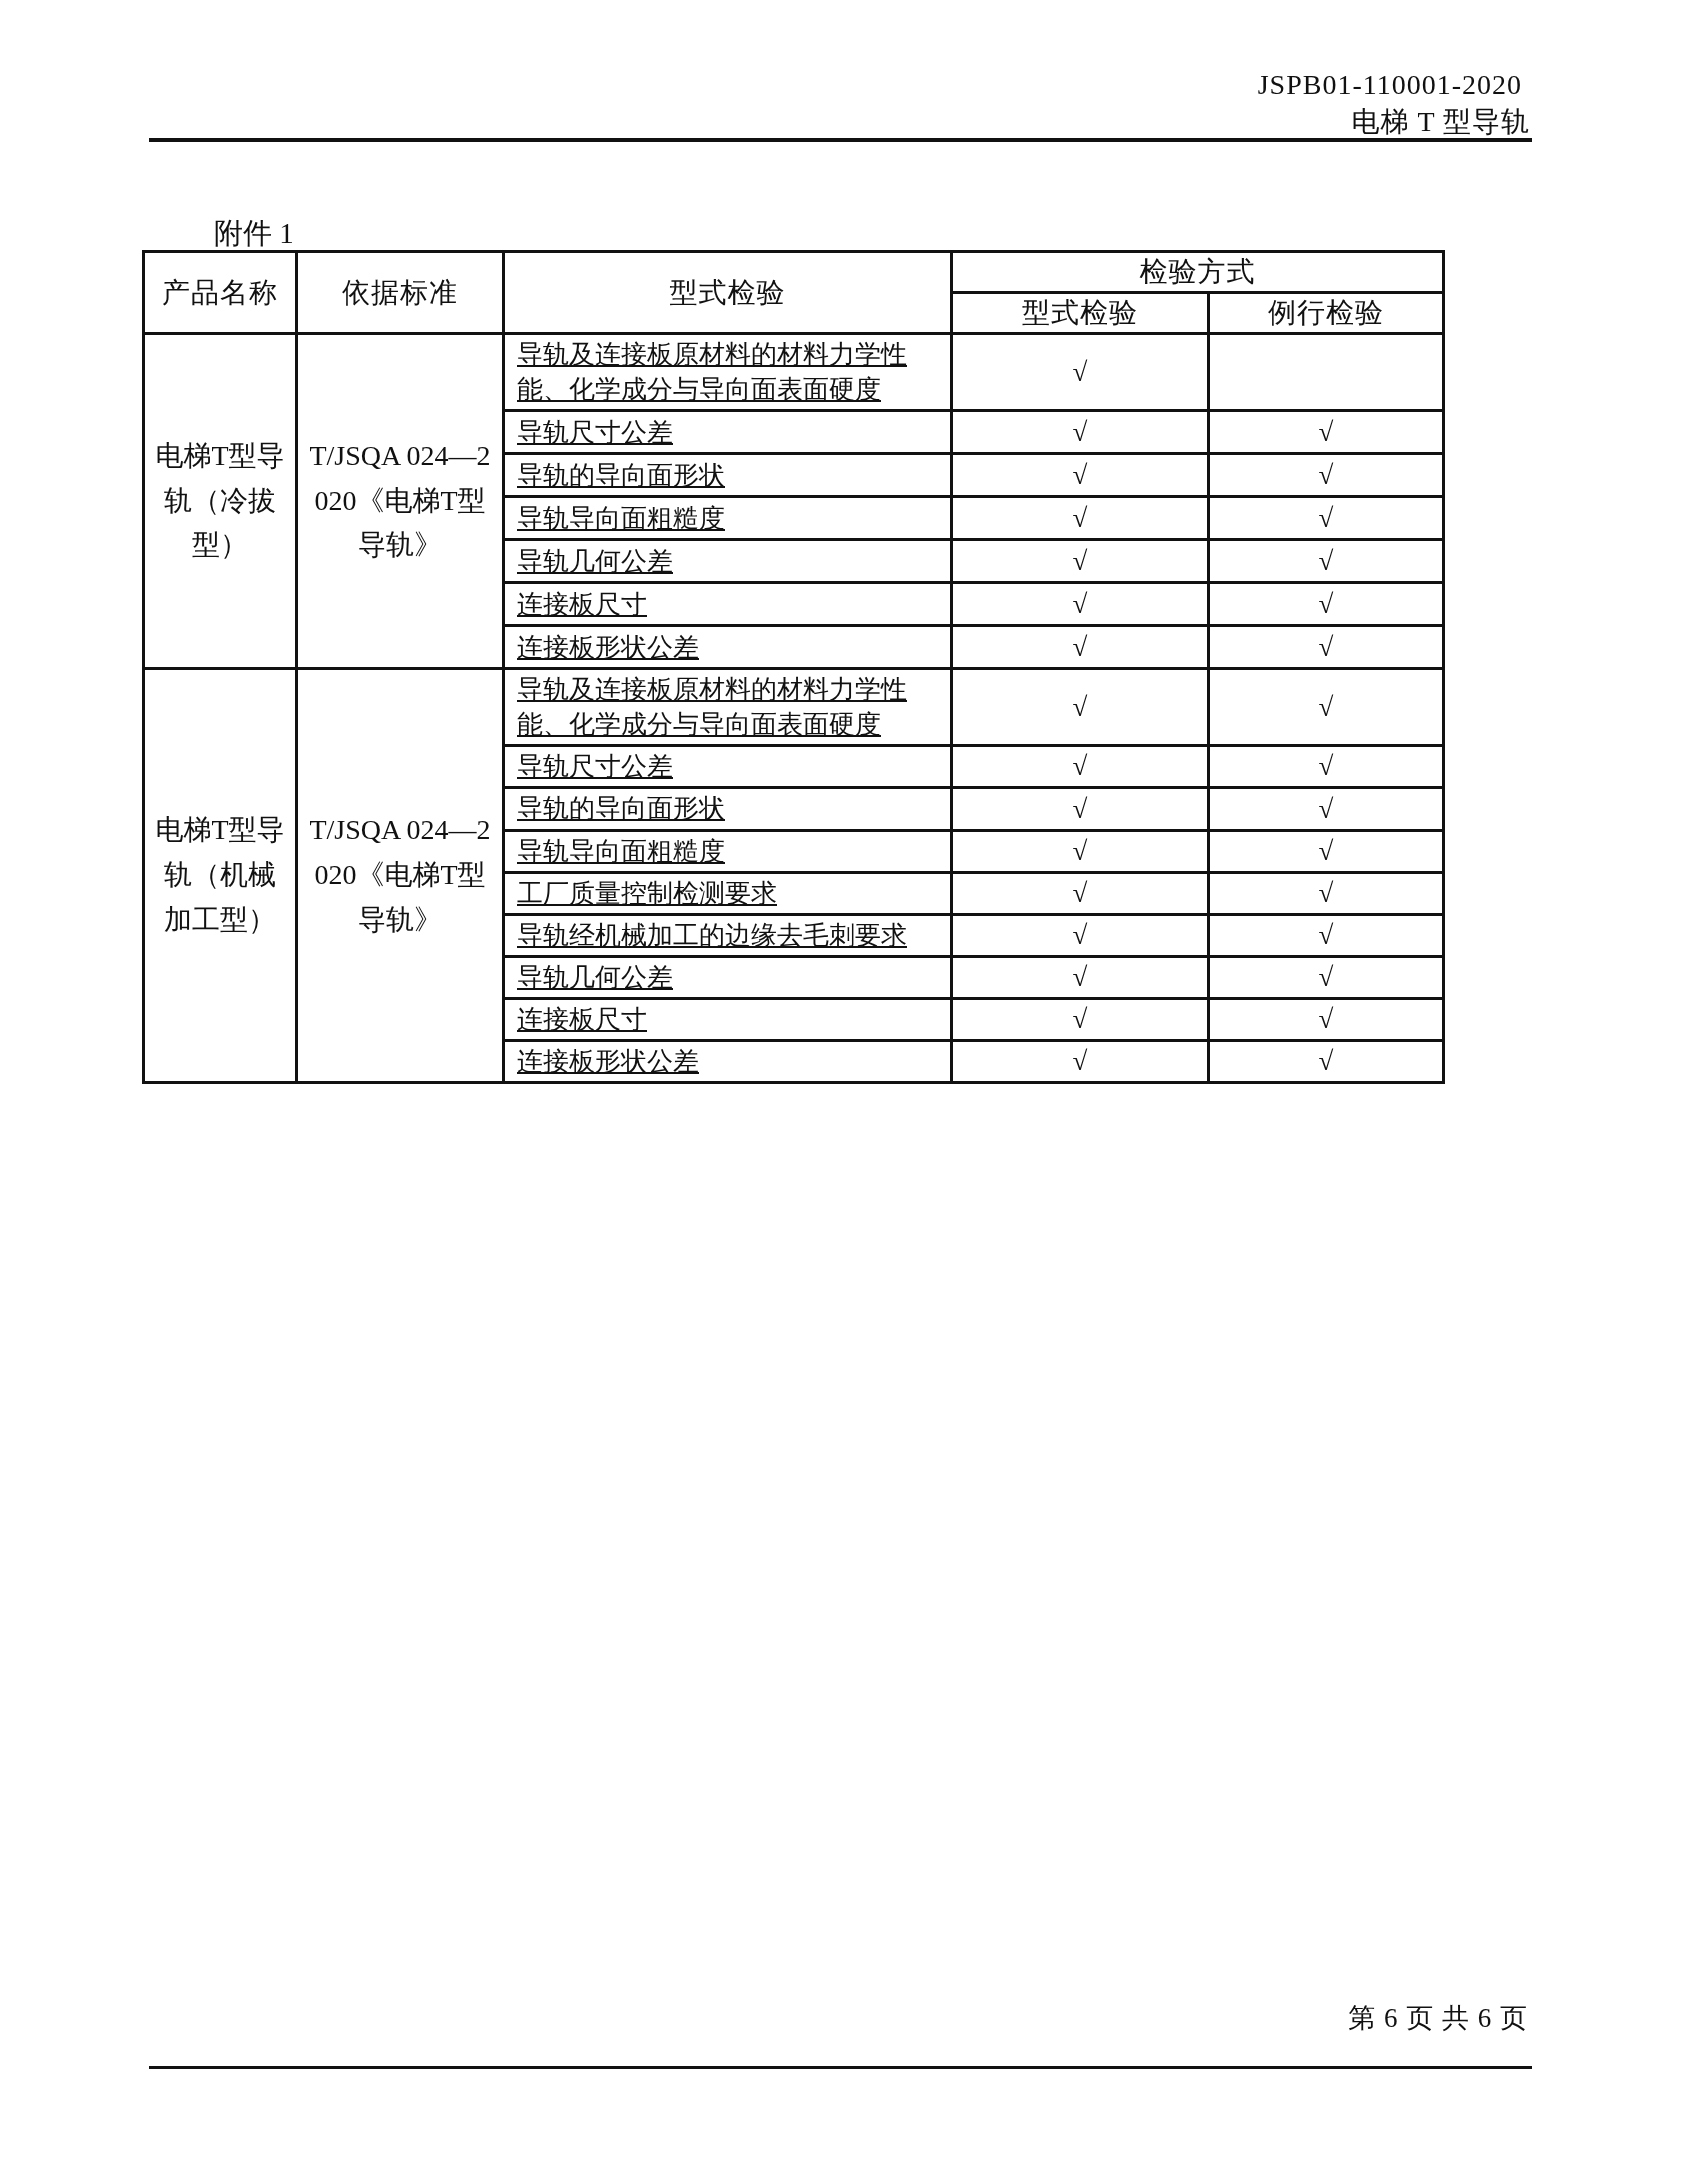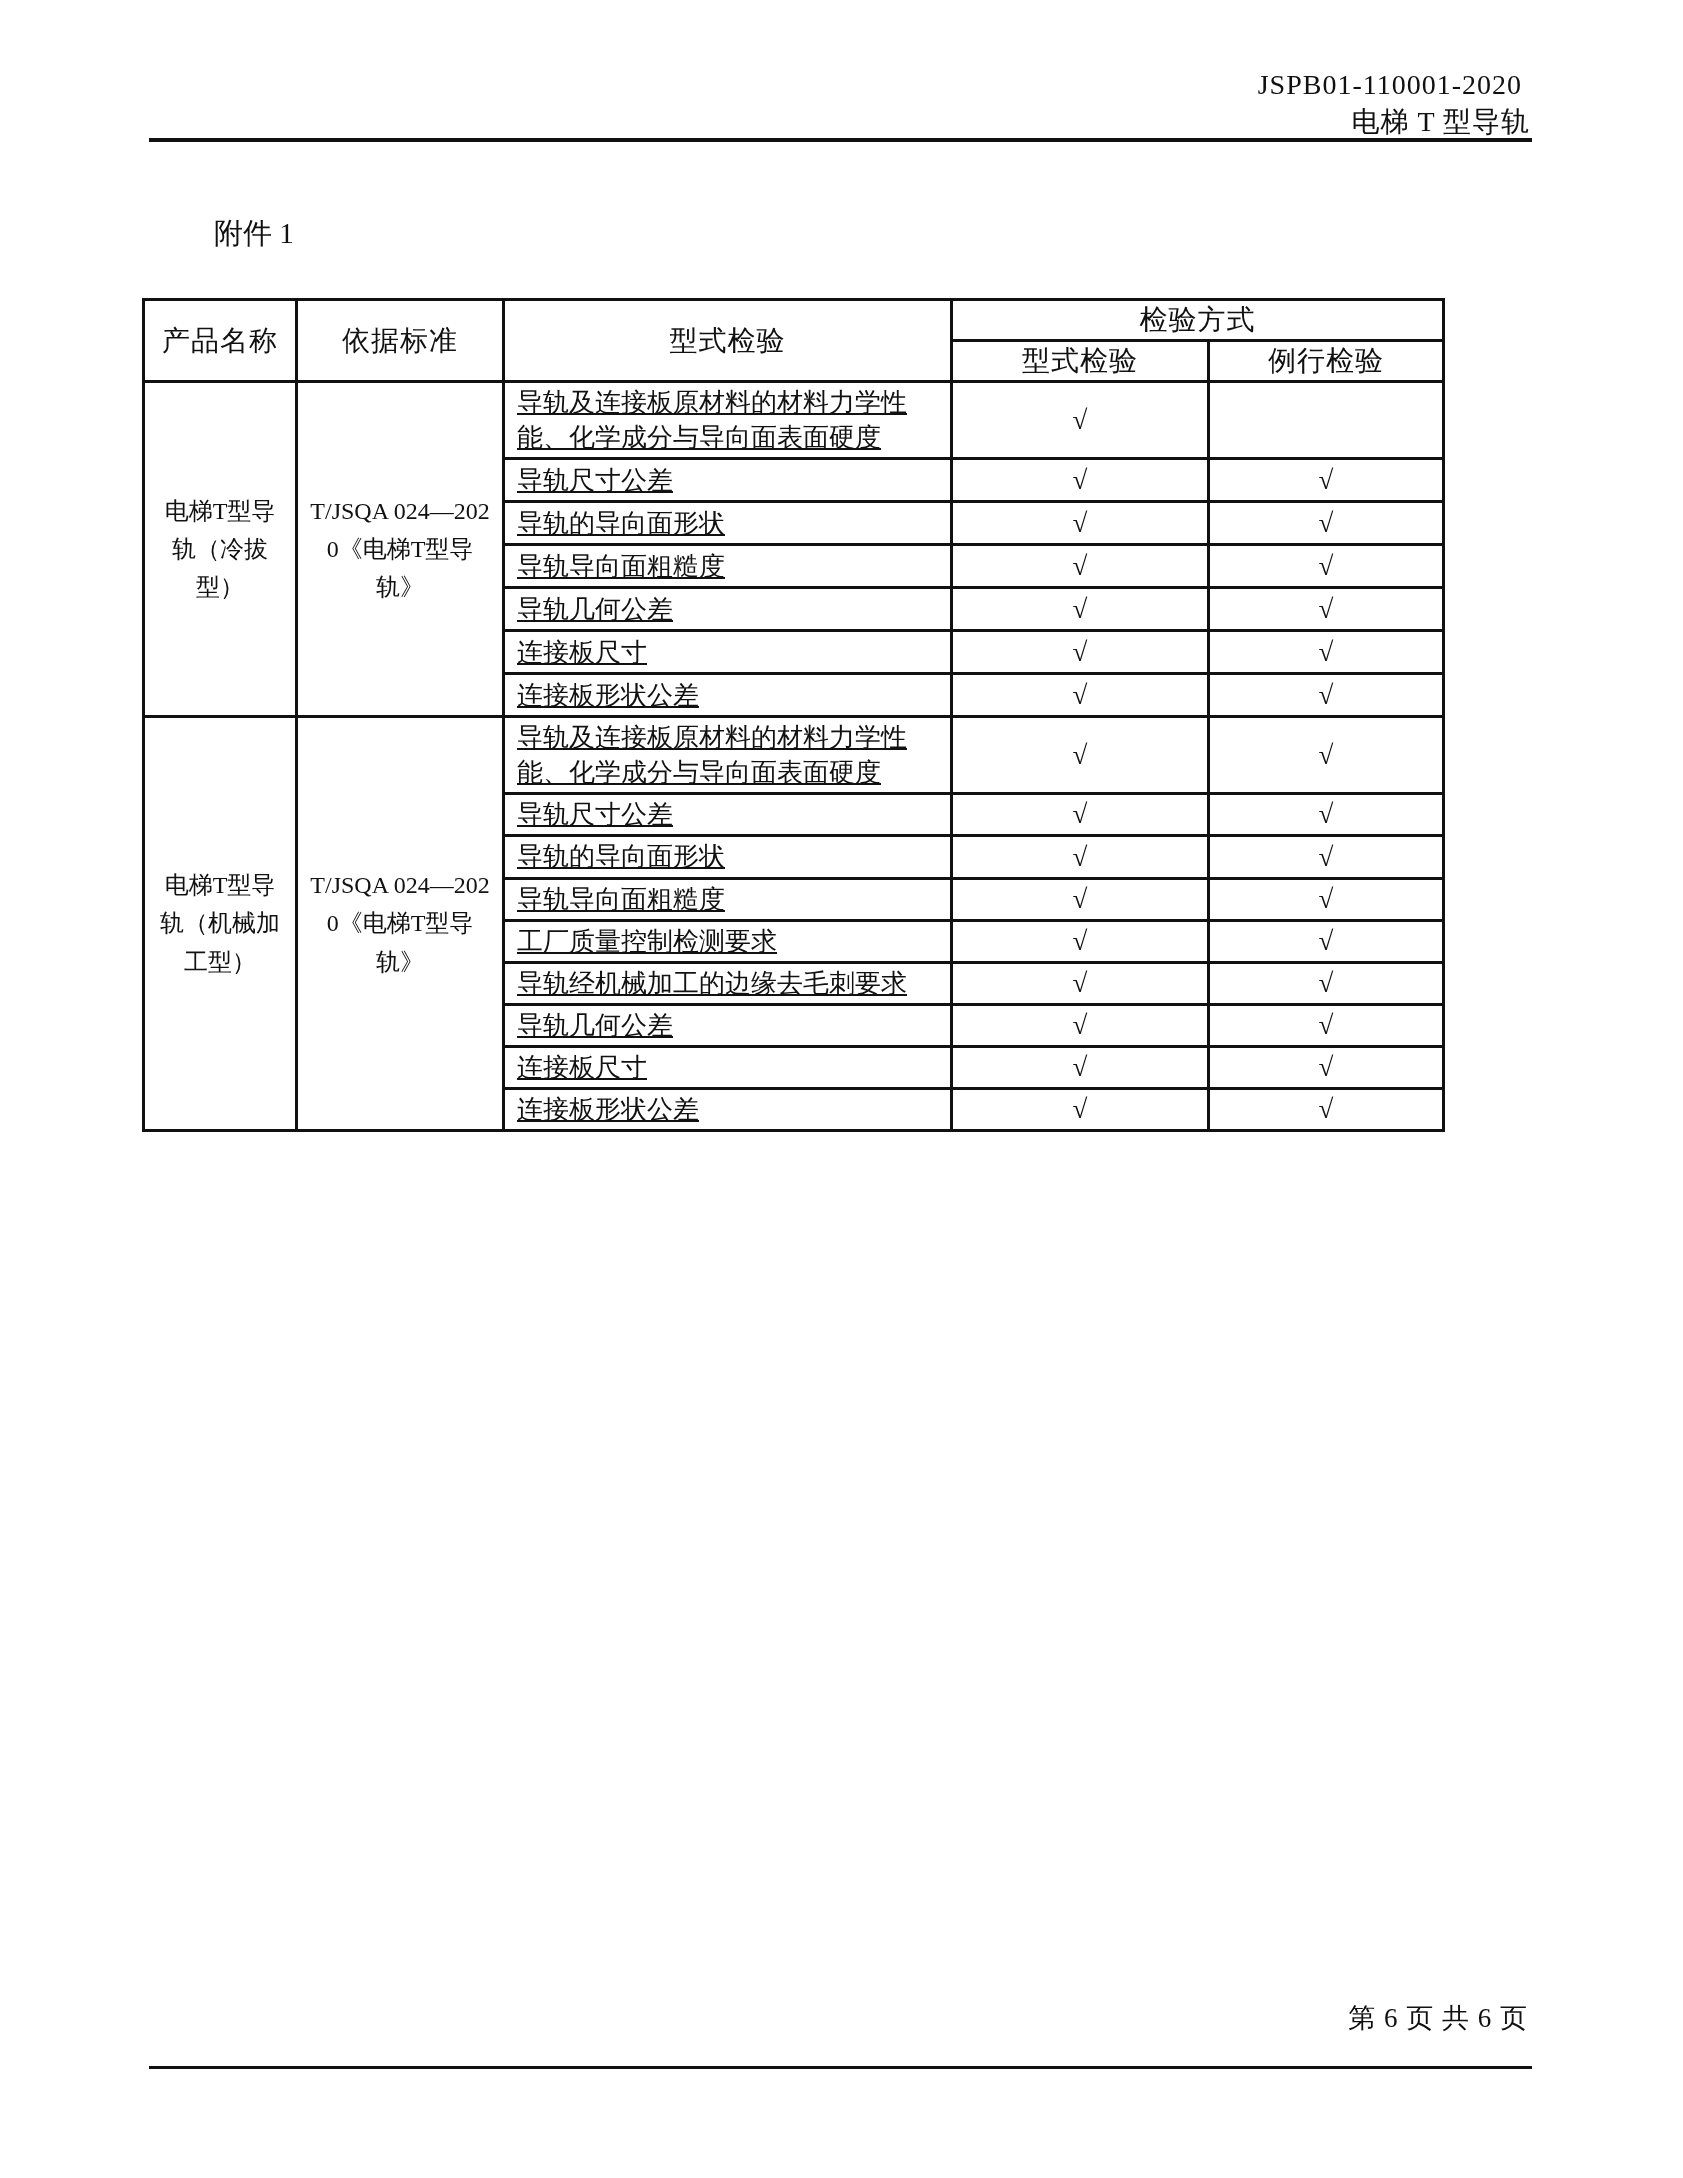--- a/index.html
+++ b/index.html
@@ -61,21 +61,20 @@
   }
 
   
   table.inspection-table {
     position: absolute;
     top: 250px;
     left: 142px;
     border-collapse: collapse;
     table-layout: fixed;
     width: 1301px;
-    margin-top: 48px;
   }
   .inspection-table th,
   .inspection-table td {
     border: 3px solid #111111;
     padding: 0;
     vertical-align: middle;
   }
   .inspection-table thead tr.hr1 { height: 39px; }
   .inspection-table thead tr.hr2 { height: 39px; }
   .inspection-table th {
@@ -84,21 +83,21 @@
     text-align: center;
     letter-spacing: 1px;
   }
   tr.first-row  { height: 68px; }
   tr.single-g0  { height: 43px; }
   tr.single-g1  { height: 36px; }
 
   td.cell-product,
   td.cell-standard {
     text-align: center;
-    font-size: 24px;
+    font-size: 28px;
     line-height: 1.6;
     padding: 0 10px;
     word-break: break-all;
   }
   td.cell-item {
     text-align: left;
     font-size: 26px;
     line-height: 1.35;
     padding: 2px 12px;
     text-decoration: underline;

